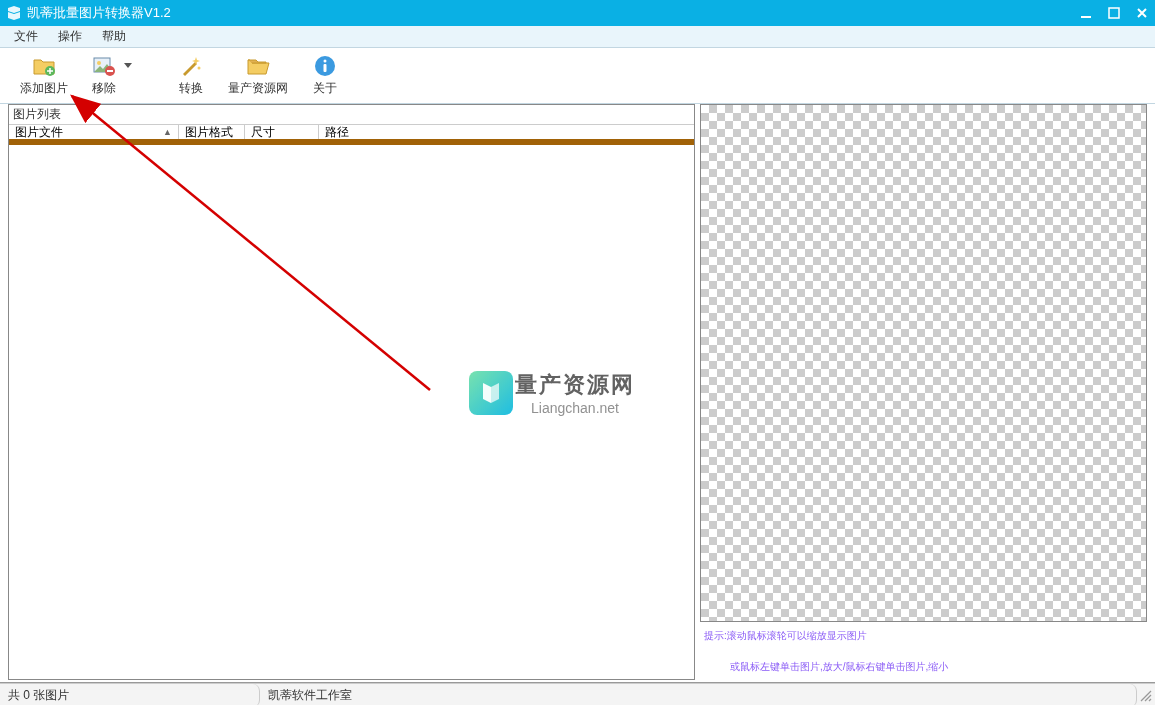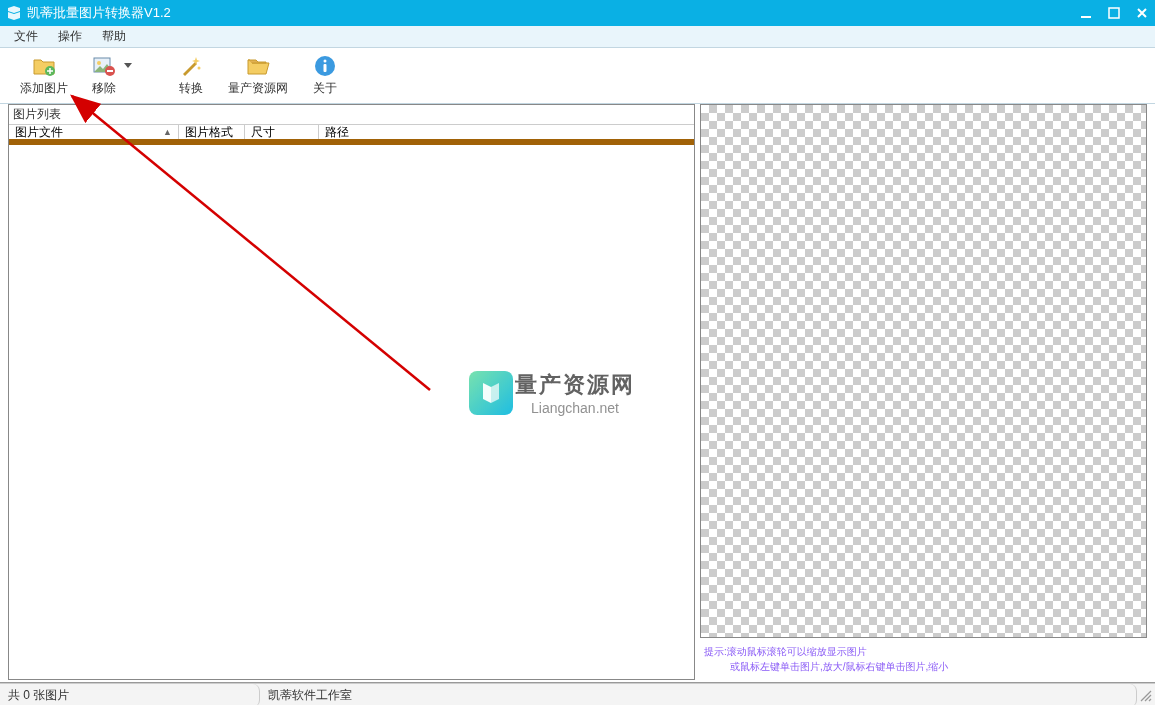--- a/index.html
+++ b/index.html
@@ -39,21 +39,21 @@
       background-image: 
         linear-gradient(45deg, #ccc 25%, transparent 25%),
         linear-gradient(-45deg, #ccc 25%, transparent 25%),
         linear-gradient(45deg, transparent 75%, #ccc 75%),
         linear-gradient(-45deg, transparent 75%, #ccc 75%);
       background-size: 16px 16px;
       background-position: 0 0, 0 8px, 8px -8px, -8px 0px;
       background-color: #fff;
     }
     .hint-area { padding: 6px 4px; font-size: 10px; color: #8b5cf6; line-height: 1.5; }
-    .hint-area .hint2 { padding-left: 26px; }
+    .hint-area .hint2 { padding-left: 26px; margin-top: 16px; }
     
     .statusbar { height: 24px; background: #f4f4f4; border-top: 1px solid #ccc; display: flex; align-items: center; font-size: 12px; color: #333; }
     .status-cell { padding: 3px 8px; border-right: 1px solid #ccc; height: 100%; display: flex; align-items: center; border-radius: 7px; }
     .status-cell.left { width: 260px; }
     .status-cell.mid { flex: 1; }
     .resize-grip { width: 18px; height: 100%; display: flex; align-items: center; justify-content: center; }
     
     .watermark { position: absolute; top: 225px; left: 460px; display: flex; align-items: center; gap: 2px; opacity: 0.92; pointer-events: none; }
     .watermark .logo { width: 44px; height: 44px; border-radius: 8px; background: linear-gradient(135deg, #6de0a8, #0cb8e0); display: flex; align-items: center; justify-content: center; }
     .watermark .text { display: flex; flex-direction: column; }

